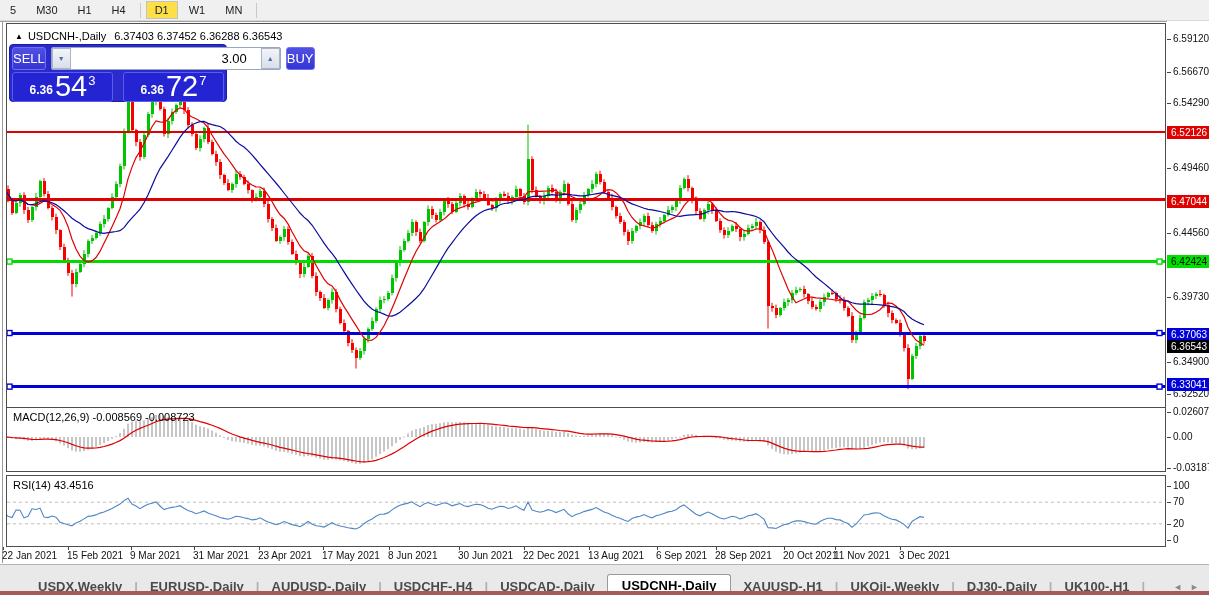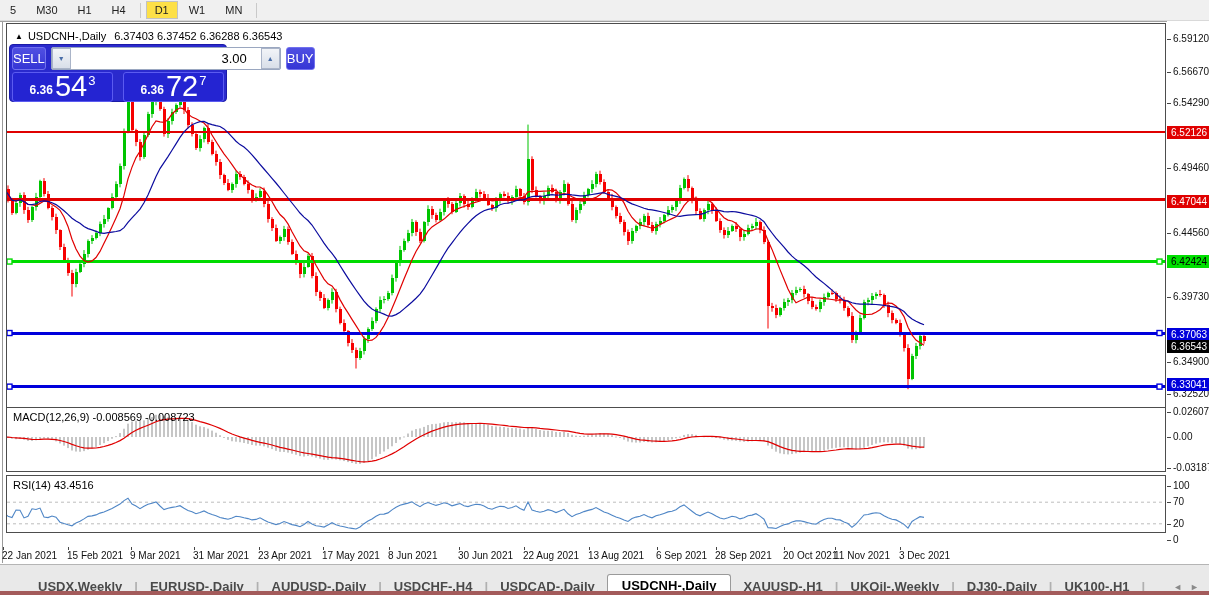--- a/index.html
+++ b/index.html
@@ -17,21 +17,21 @@
   .tfbtn { padding:2px 8px; margin:0 1px; border:1px solid transparent; cursor:default; }
   .tfbtn.active { background:#fde047; border:1px solid #c2c2c2; }
   .tbsep { width:1px; height:15px; background:#c9c9c9; margin:0 4px; }
   
   .chartwin { position:absolute; left:0; top:21px; width:1209px; height:543px; background:#fff; border-top:1px solid #a0a0a0; }
   .leftedge { position:absolute; left:2px; top:22px; width:1px; height:541px; background:#9a9a9a; }
   .panel { position:absolute; left:6px; width:1160px; border:1px solid #4d4d4d; background:#fff; }
   .panel svg { position:absolute; left:0; top:0; }
   #main-panel { top:23px; height:413px; }
   #macd-panel { top:407px; height:65px; }
-  #rsi-panel  { top:475px; height:58px; }
+  #rsi-panel  { top:475px; height:72px; }
   .paneltitle { position:absolute; left:6px; top:3px; font-size:11px; color:#000; white-space:nowrap; z-index:5; }
   .charttitle { position:absolute; left:8px; top:6px; font-size:11px; color:#000; white-space:nowrap; z-index:6; }
   .charttitle .tri { font-size:8px; margin-right:5px; position:relative; top:-1px; }
   .charttitle .sym { margin-right:8px; }
   
   .tradepanel {
     position:absolute; left:2px; top:20px; width:218px; height:58px; z-index:7;
     background:#2a2acd; border:1px solid #1b1ba8; border-radius:4px; padding:2px;
     display:flex; flex-direction:column;
   }
@@ -872,21 +872,21 @@
       <div class="dlabel" style="left: 187px;">31 Mar 2021</div>
       <div class="dtick" style="left: 253px;"></div>
       <div class="dlabel" style="left: 252px;">23 Apr 2021</div>
       <div class="dtick" style="left: 317px;"></div>
       <div class="dlabel" style="left: 316px;">17 May 2021</div>
       <div class="dtick" style="left: 383px;"></div>
       <div class="dlabel" style="left: 382px;">8 Jun 2021</div>
       <div class="dtick" style="left: 453px;"></div>
       <div class="dlabel" style="left: 452px;">30 Jun 2021</div>
       <div class="dtick" style="left: 518px;"></div>
-      <div class="dlabel" style="left: 517px;">22 Aug 2021</div>
+      <div class="dlabel" style="left: 517px;">22 Dec 2021</div>
       <div class="dtick" style="left: 583px;"></div>
       <div class="dlabel" style="left: 582px;">13 Aug 2021</div>
       <div class="dtick" style="left: 651px;"></div>
       <div class="dlabel" style="left: 650px;">6 Sep 2021</div>
       <div class="dtick" style="left: 710px;"></div>
       <div class="dlabel" style="left: 709px;">28 Sep 2021</div>
       <div class="dtick" style="left: 778px;"></div>
       <div class="dlabel" style="left: 777px;">20 Oct 2021</div>
       <div class="dtick" style="left: 829px;"></div>
       <div class="dlabel" style="left: 828px;">11 Nov 2021</div>

